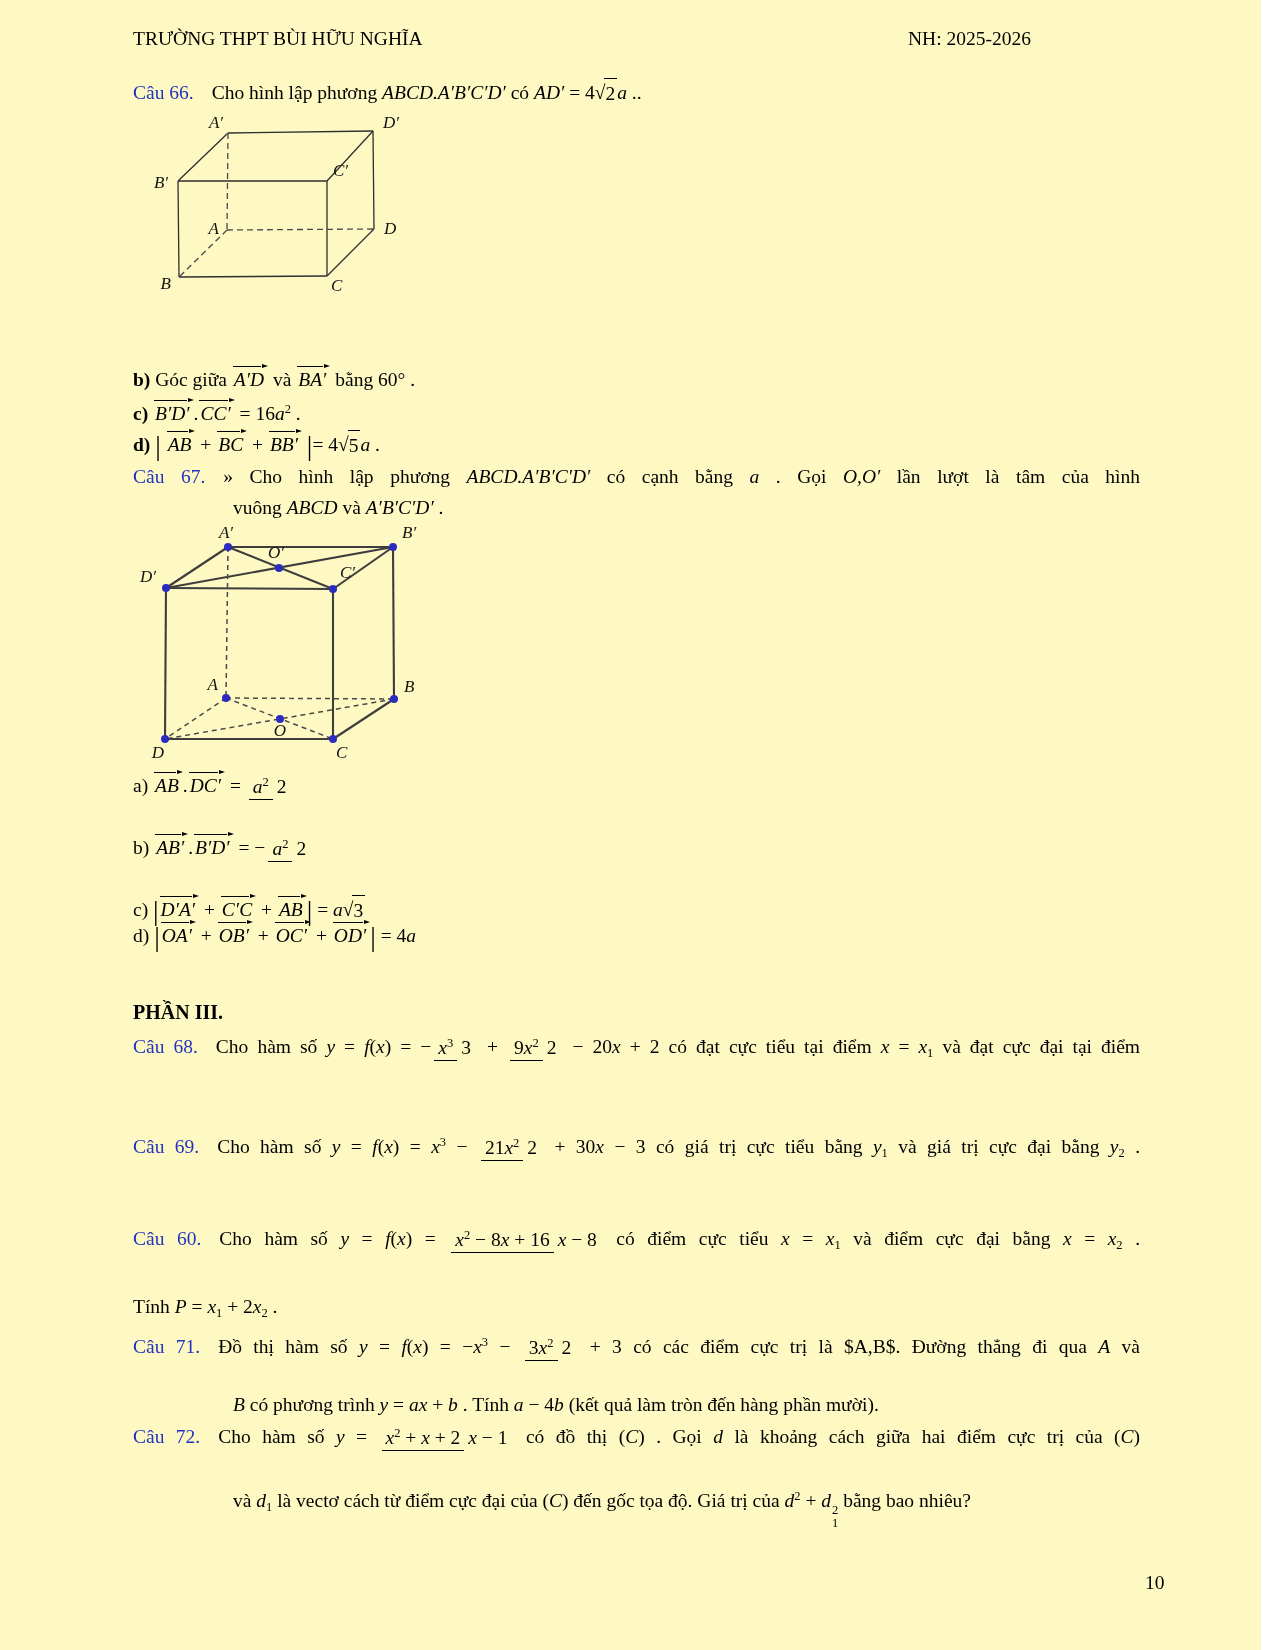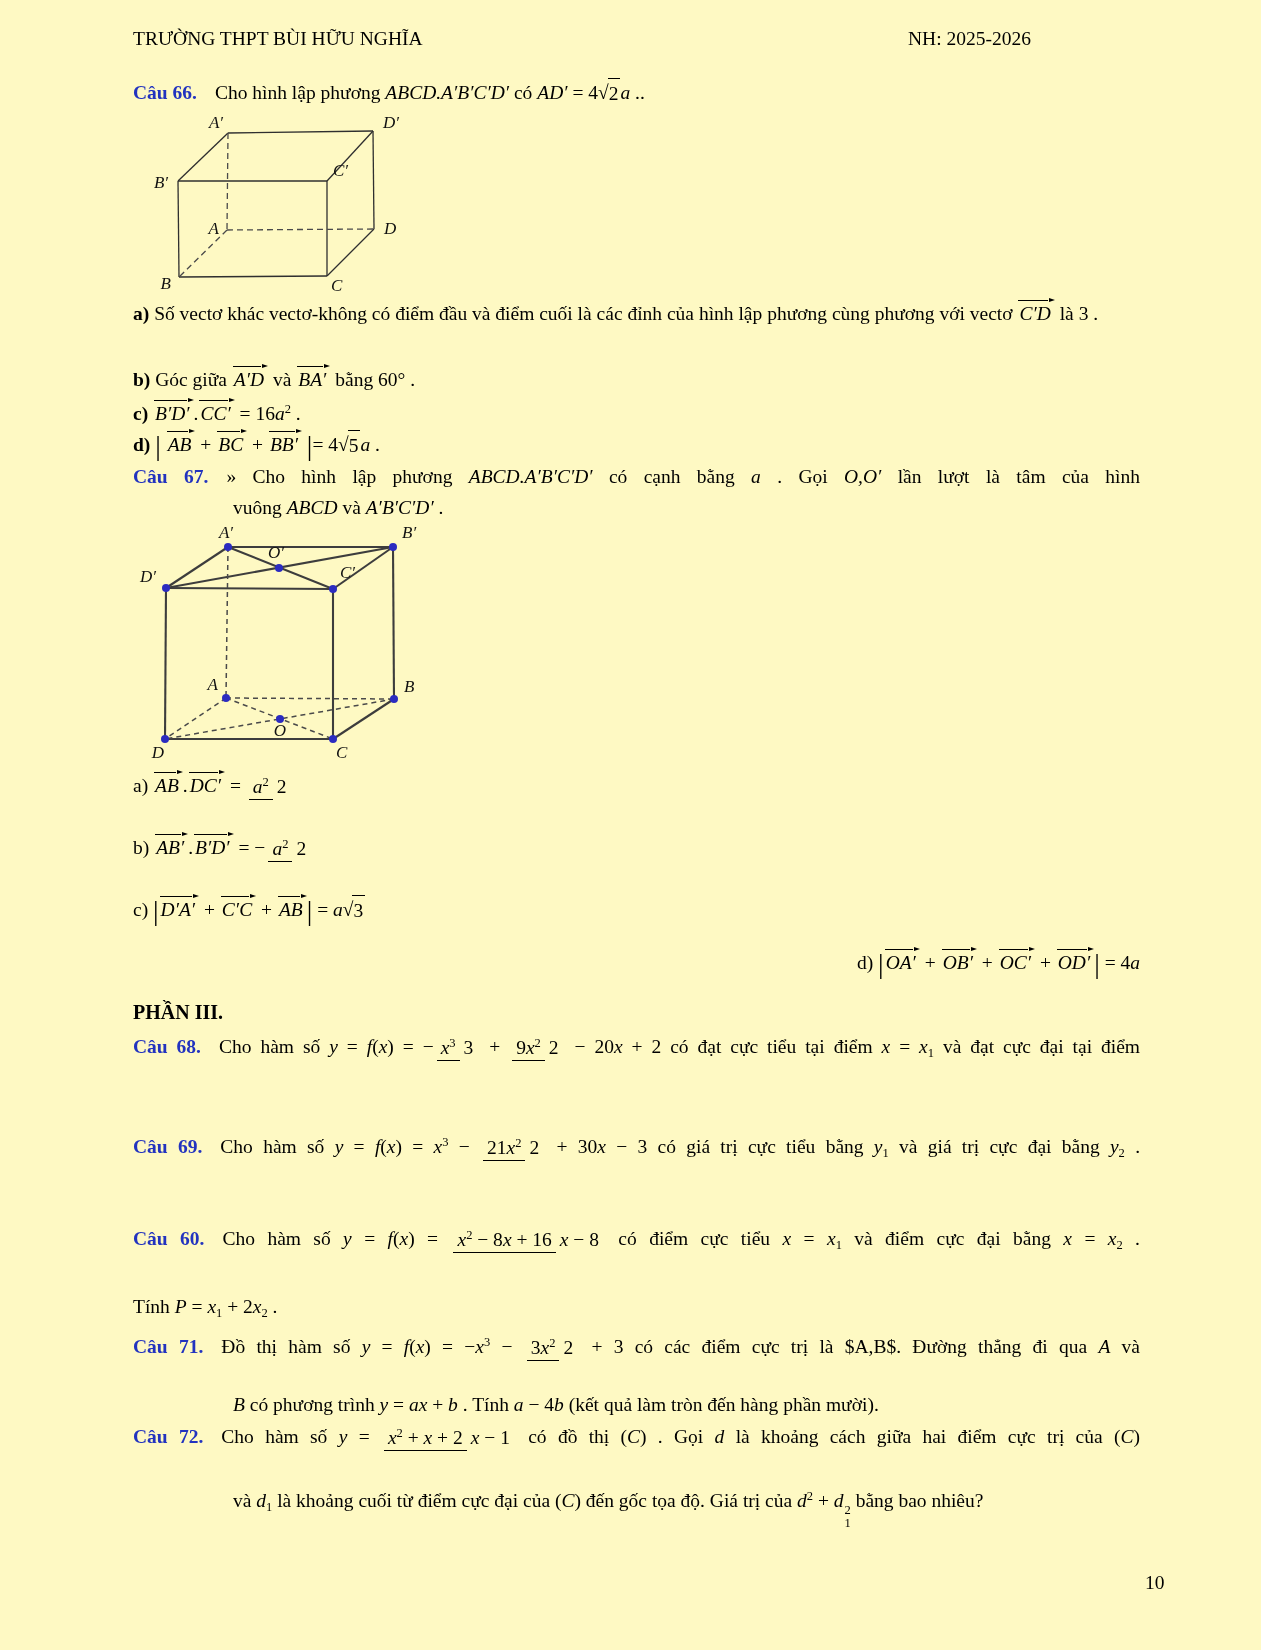--- a/index.html
+++ b/index.html
@@ -3,21 +3,21 @@
 <meta charset="utf-8">
 <style>
   html,body{margin:0;padding:0;background:#fff;}
   .page{position:relative;width:1261px;height:1650px;background:#fef9c3;overflow:hidden;
         font-family:"Liberation Serif","DejaVu Serif",serif;font-size:19.5px;color:#000;}
   .block{position:absolute;}
   .line{position:absolute;left:133px;width:1007px;line-height:30px;box-sizing:border-box;}
   .jl{text-align:justify;text-align-last:justify;}
   .jpara{text-align:justify;line-height:31px;}
   .ind{padding-left:100px;}
-  .qlabel{color:#2233BF;font-weight:bold;margin-right:18px;}
+  .qlabel{color:#2233BF;font-weight:normal;margin-right:18px;}
   .bold{font-weight:bold;}
   .m{font-style:italic;}
   sup{font-size:12.5px;vertical-align:7px;line-height:0;}
   sub{font-size:12.5px;vertical-align:-4px;line-height:0;}
   .vec{position:relative;display:inline-block;font-style:italic;padding:8px 4px 0 2px;line-height:1;}
   .vec::before{content:"";position:absolute;top:4px;left:1px;right:7px;border-top:1.4px solid #000;}
   .vec::after{content:"";position:absolute;top:1.6px;right:0;width:0;height:0;
               border-left:6px solid #000;border-top:2.8px solid transparent;border-bottom:2.8px solid transparent;}
   .frac{display:inline-flex;flex-direction:row;align-items:center;vertical-align:middle;
         margin:0 3px;line-height:1.25;text-align:center;}
@@ -70,21 +70,20 @@
       <text class="flab" x="248" y="16">D′</text>
       <text class="flab" x="33" y="76" text-anchor="end">B′</text>
       <text class="flab" x="198" y="64">C′</text>
       <text class="flab" x="84" y="122" text-anchor="end">A</text>
       <text class="flab" x="249" y="122">D</text>
       <text class="flab" x="36" y="177" text-anchor="end">B</text>
       <text class="flab" x="196" y="179">C</text>
     </g>
   </svg>
 
-  <div class="line jpara" style="top:296px;"><span class="bold">a)</span><span class=""> Số vectơ khác vectơ-không có điểm đầu và điểm cuối là các đỉnh của hình lập phương cùng phương với vectơ </span><span class="vec">C′D</span><span class=""> là 3 .</span></div>
   <div class="line" style="top:362px;"><span class="bold">b)</span><span class=""> Góc giữa </span><span class="vec">A′D</span><span class=""> và </span><span class="vec">BA′</span><span class=""> bằng 60° .</span></div>
   <div class="line" style="top:396px;"><span class="bold">c)</span><span class=""> </span><span class="vec">B′D′</span><span class="">.</span><span class="vec">CC′</span><span class=""> = 16</span><span class="m">a</span><sup>2</sup><span class=""> .</span></div>
   <div class="line" style="top:427px;"><span class="bold">d)</span><span class=""> </span><span class="lv">|</span><span class=""> </span><span class="vec">AB</span><span class=""> + </span><span class="vec">BC</span><span class=""> + </span><span class="vec">BB′</span><span class=""> </span><span class="lv">|</span><span class="">= 4</span><span class="sqrt">
         <span class="rs">√</span>
         <span class="rv">5</span>
       </span><span class="m">a</span><span class=""> .</span></div>
 
   <div class="line jl" style="top:462px;">
     <span class="qlabel">Câu 67.</span><span><span class="">» Cho hình lập phương </span><span class="m">ABCD.A′B′C′D′</span><span class=""> có cạnh bằng </span><span class="m">a</span><span class=""> . Gọi </span><span class="m">O,O′</span><span class=""> lần lượt là tâm của hình</span></span>
   </div>
@@ -142,21 +141,21 @@
         <span class="fd"><span class="">2</span></span>
       </span></div>
   <div class="line" style="top:830px;"><span class="">b) </span><span class="vec">AB′</span><span class="">.</span><span class="vec">B′D′</span><span class=""> = −</span><span class="frac">
         <span class="fn"><span class="m">a</span><sup>2</sup></span>
         <span class="fd"><span class="">2</span></span>
       </span></div>
   <div class="line" style="top:892px;"><span class="">c) </span><span class="lv">|</span><span class="vec">D′A′</span><span class=""> + </span><span class="vec">C′C</span><span class=""> + </span><span class="vec">AB</span><span class="lv">|</span><span class=""> = </span><span class="m">a</span><span class="sqrt">
         <span class="rs">√</span>
         <span class="rv">3</span>
       </span></div>
-  <div class="line" style="top:945px;text-align:right;"><span class="">d) </span><span class="lv">|</span><span class="vec">OA′</span><span class=""> + </span><span class="vec">OB′</span><span class=""> + </span><span class="vec">OC′</span><span class=""> + </span><span class="vec">OD′</span><span class="lv">|</span><span class=""> = 4</span><span class="m">a</span></div>
+  <div class="line" style="top:918px;"><span class="">d) </span><span class="lv">|</span><span class="vec">OA′</span><span class=""> + </span><span class="vec">OB′</span><span class=""> + </span><span class="vec">OC′</span><span class=""> + </span><span class="vec">OD′</span><span class="lv">|</span><span class=""> = 4</span><span class="m">a</span></div>
 
   <div class="line section" style="top:997px;">PHẦN III.</div>
 
   <div class="line jl" style="top:1032px;">
     <span class="qlabel">Câu 68.</span><span><span class="">Cho hàm số </span><span class="m">y</span><span class=""> = </span><span class="m">f</span><span class="">(</span><span class="m">x</span><span class="">) = −</span><span class="frac">
           <span class="fn"><span class="m">x</span><sup>3</sup></span>
           <span class="fd"><span class="">3</span></span>
         </span><span class=""> + </span><span class="frac">
           <span class="fn"><span class="">9</span><span class="m">x</span><sup>2</sup></span>
           <span class="fd"><span class="">2</span></span>
@@ -185,20 +184,20 @@
         </span><span class=""> + 3 có các điểm cực trị là $A,B$. Đường thẳng đi qua </span><span class="m">A</span><span class=""> và</span></span>
   </div>
   <div class="line ind" style="top:1390px;"><span class="m">B</span><span class=""> có phương trình </span><span class="m">y</span><span class=""> = </span><span class="m">ax</span><span class=""> + </span><span class="m">b</span><span class=""> . Tính </span><span class="m">a</span><span class=""> − 4</span><span class="m">b</span><span class=""> (kết quả làm tròn đến hàng phần mười).</span></div>
 
   <div class="line jl" style="top:1422px;">
     <span class="qlabel">Câu 72.</span><span><span class="">Cho hàm số </span><span class="m">y</span><span class=""> = </span><span class="frac">
           <span class="fn"><span class="m">x</span><sup>2</sup><span class=""> + </span><span class="m">x</span><span class=""> + 2</span></span>
           <span class="fd"><span class="m">x</span><span class=""> − 1</span></span>
         </span><span class=""> có đồ thị (</span><span class="m">C</span><span class="">) . Gọi </span><span class="m">d</span><span class=""> là khoảng cách giữa hai điểm cực trị của (</span><span class="m">C</span><span class="">)</span></span>
   </div>
-  <div class="line ind" style="top:1486px;"><span class="">và </span><span class="m">d</span><sub>1</sub><span class=""> là khoảng cuối từ điểm cực đại của (</span><span class="m">C</span><span class="">) đến gốc tọa độ. Giá trị của </span><span class="m">d</span><sup>2</sup><span class=""> + </span><span class="m">d</span><span class="ss">
+  <div class="line ind" style="top:1486px;"><span class="">và </span><span class="m">d</span><sub>1</sub><span class=""> là vectơ cách từ điểm cực đại của (</span><span class="m">C</span><span class="">) đến gốc tọa độ. Giá trị của </span><span class="m">d</span><sup>2</sup><span class=""> + </span><span class="m">d</span><span class="ss">
         <span>2</span>
         <span>1</span>
       </span><span class=""> bằng bao nhiêu?</span></div>
 
   <div class="pageno" style="left:1145px;top:1572px;">10</div>
 
 </div>
 
 </body></html>

